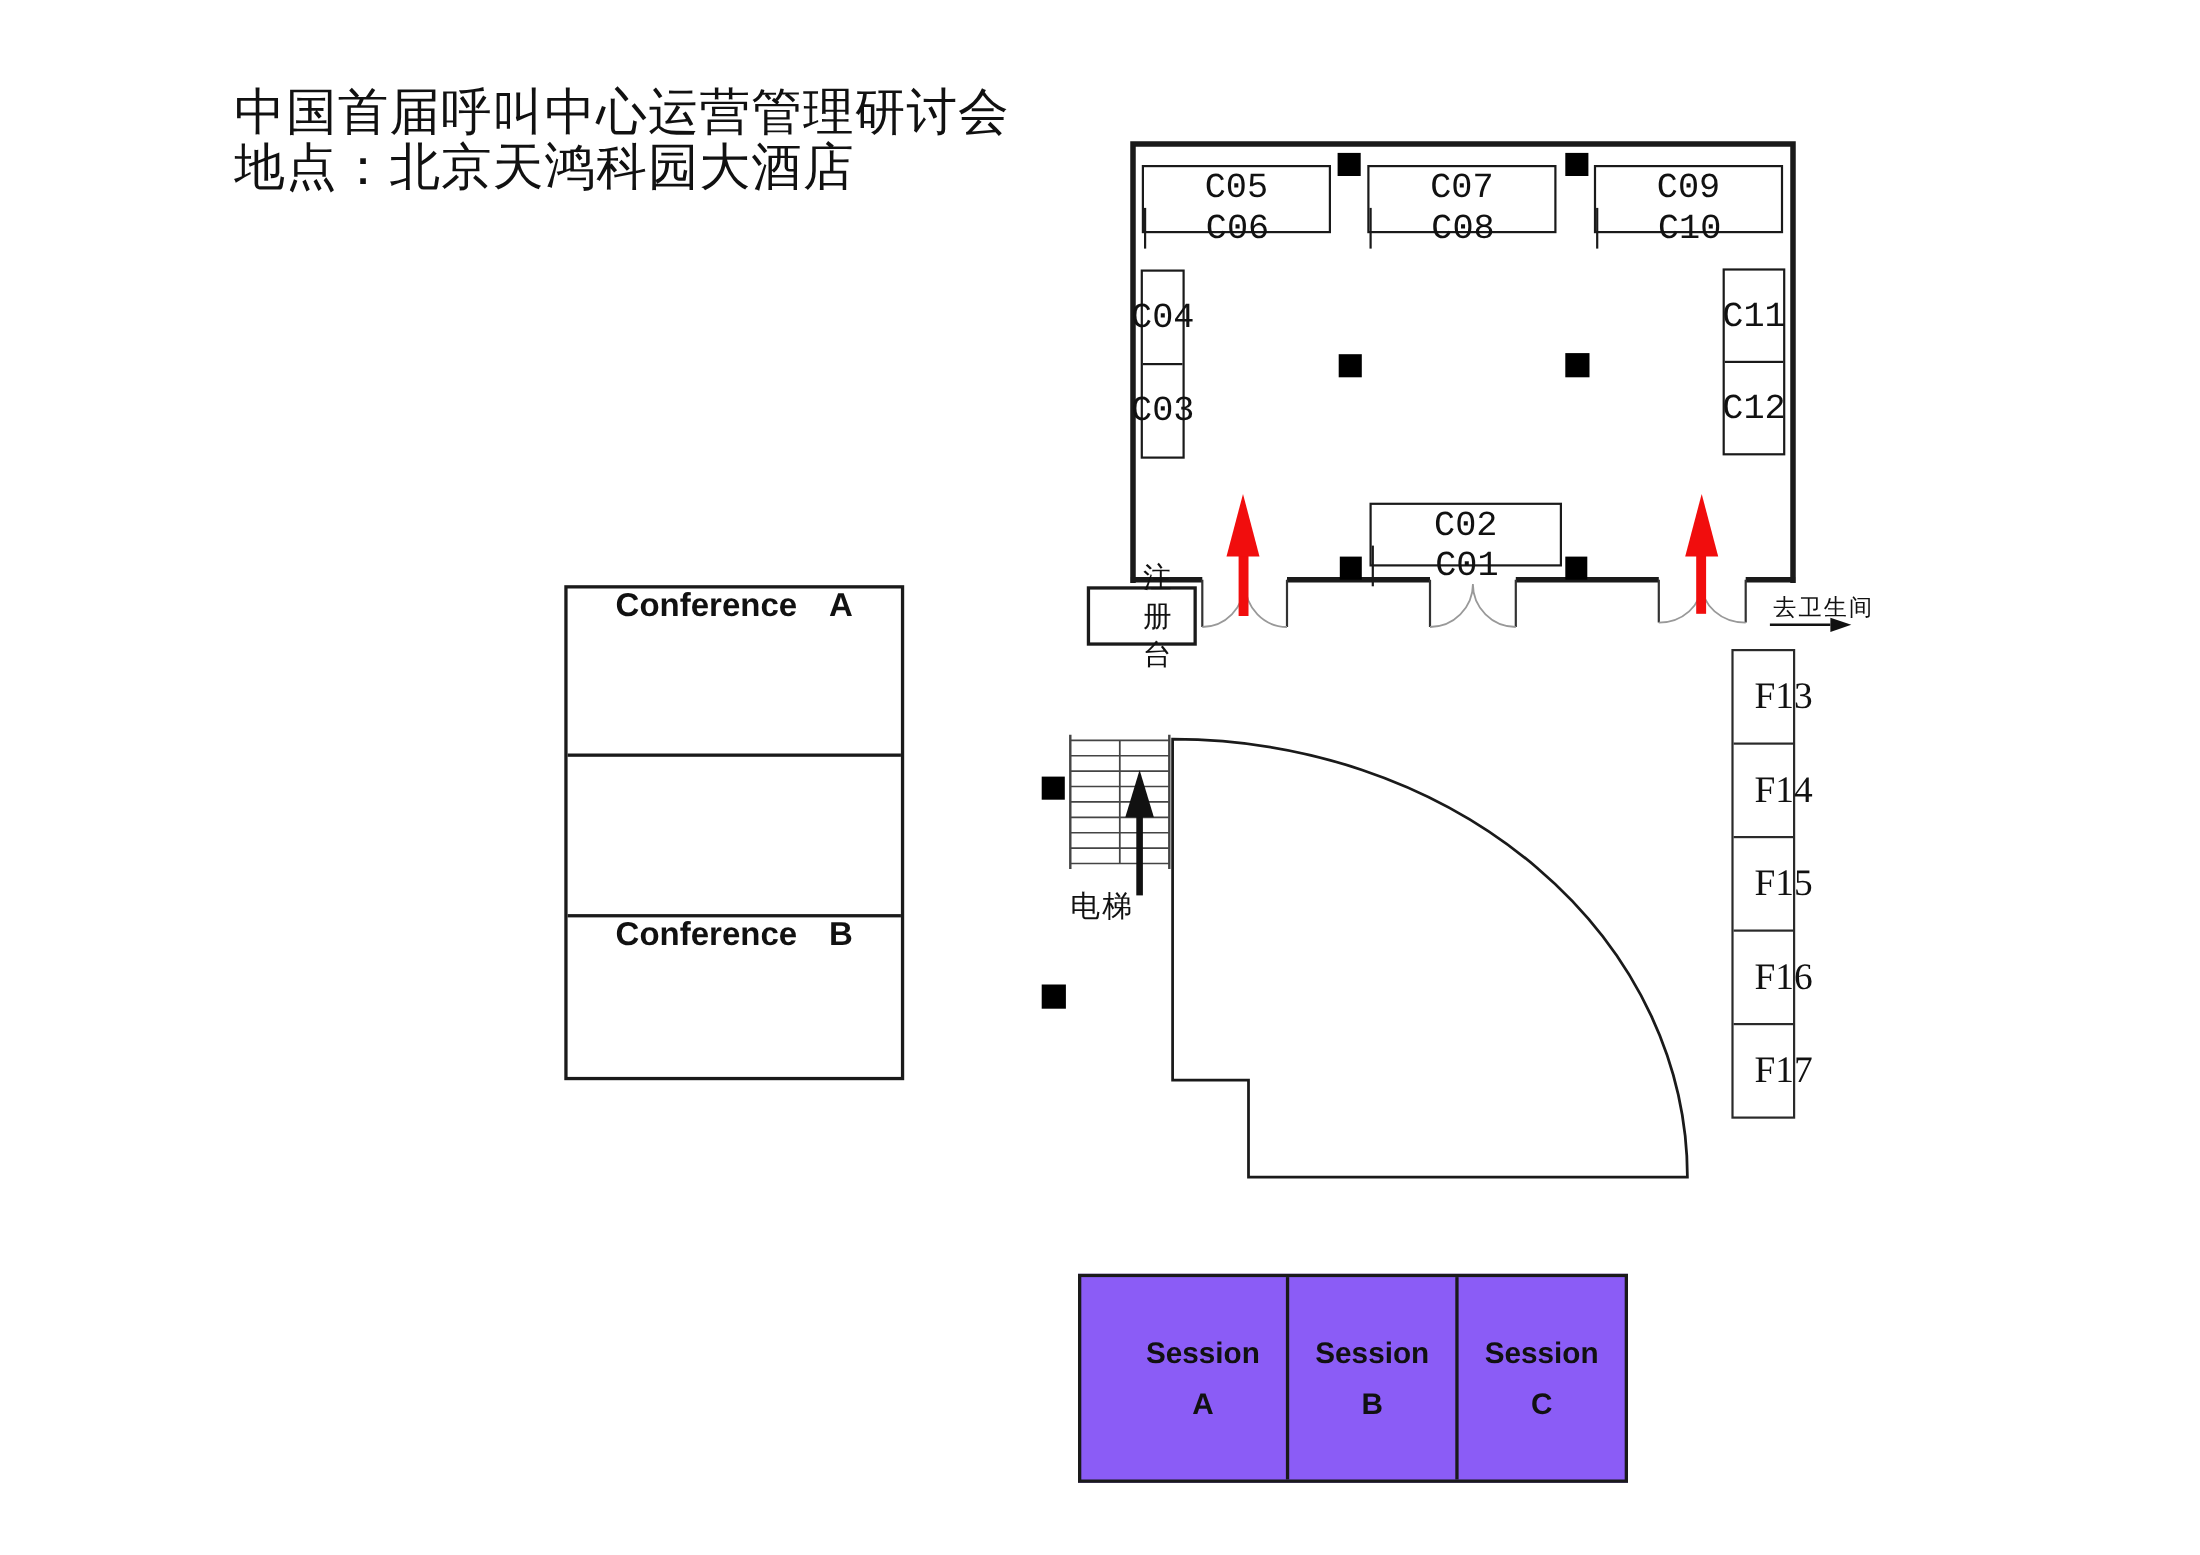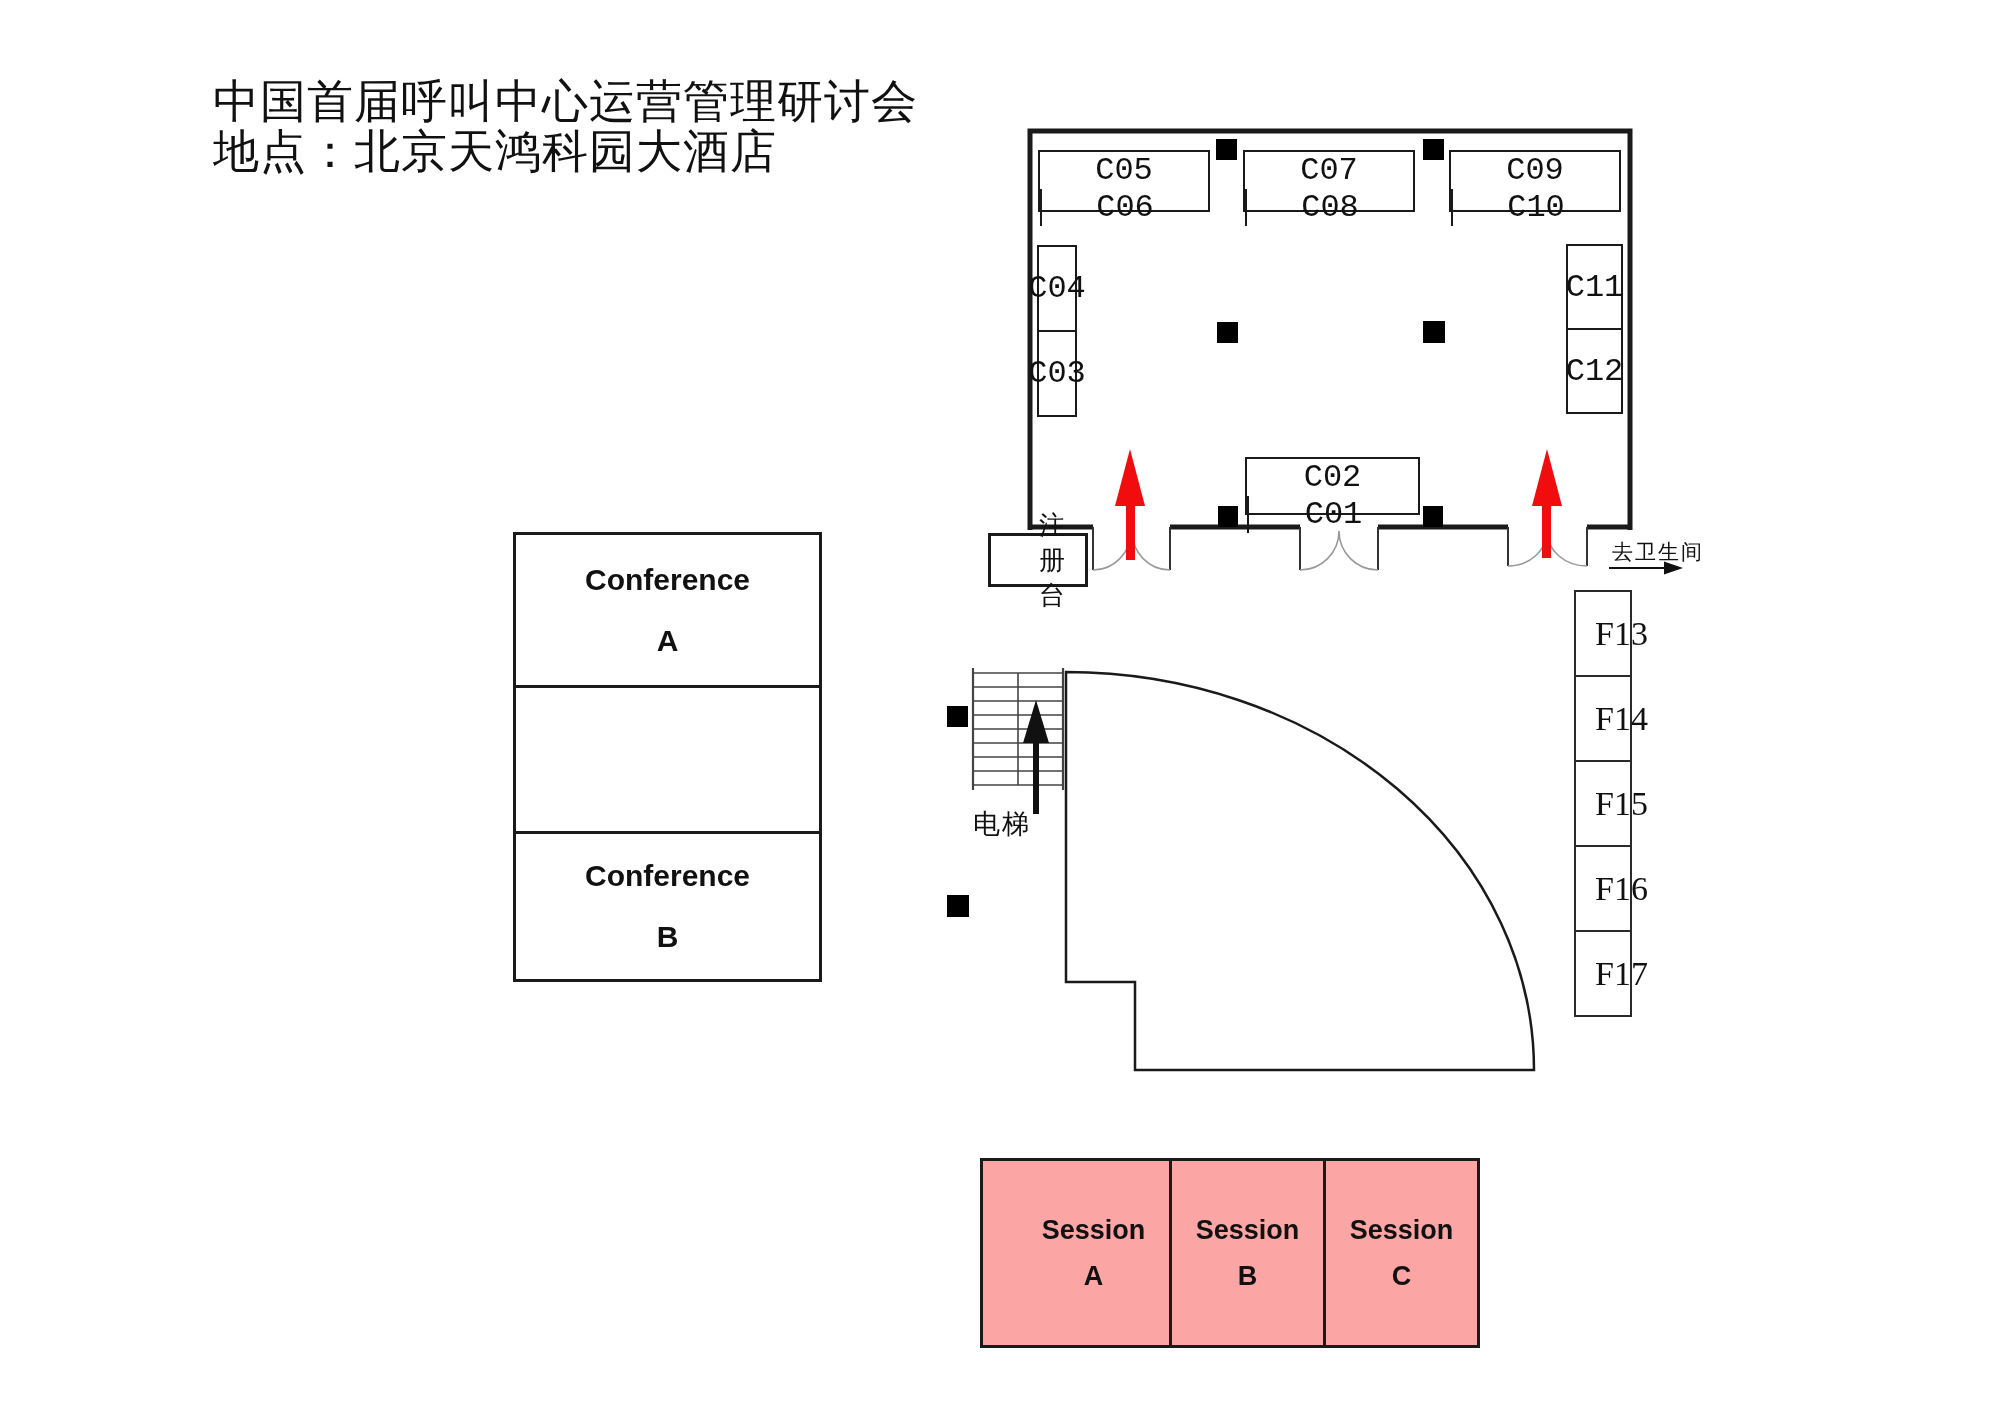--- a/index.html
+++ b/index.html
@@ -23,28 +23,28 @@
   .f-col{border:2px solid #2a2a2a;display:flex;flex-direction:column;background:#fff;}
   .f-cell{flex:1;display:flex;align-items:center;justify-content:flex-start;padding-left:19px;
           font-family:"Liberation Serif","DejaVu Serif",serif;font-size:34px;}
   .f-cell + .f-cell{border-top:2px solid #2a2a2a;}
 
   .reg-box{border:3px solid #1a1a1a;display:flex;align-items:center;justify-content:center;
            font-size:26px;letter-spacing:2px;background:#fff;}
   .cjk-label{font-size:26px;letter-spacing:2px;white-space:nowrap;}
 
   .conf-box{border:3px solid #1a1a1a;display:flex;flex-direction:column;background:#fff;}
-  .conf-row{display:flex;flex-direction:column;align-items:center;justify-content:center;gap:29px;}
+  .conf-row{display:flex;flex-direction:row;justify-content:center;gap:29px;}
   .conf-row + .conf-row{border-top:3px solid #1a1a1a;}
   .conf-row-a{height:150px;}
   .conf-row-mid{flex:1;}
   .conf-row-b{height:145px;}
   .big-label{font-weight:bold;font-size:30px;line-height:32px;}
 
-  .session-box{border:3px solid #1a1a1a;display:flex;flex-direction:row;background:#fca5a5;padding-left:35px;}
+  .session-box{border:3px solid #1a1a1a;display:flex;flex-direction:row;background:#8b5cf6;padding-left:35px;}
   .session-cell{flex:1;display:flex;flex-direction:column;align-items:center;justify-content:center;gap:18px;}
   .session-cell + .session-cell{border-left:3px solid #1a1a1a;}
   .session-label{font-weight:bold;font-size:27px;line-height:28px;}
 </style>
 </head>
 <body>
 
 <div class="page">
 
   <svg class="plan-svg" width="2000" height="1414" viewBox="0 0 2000 1414">

